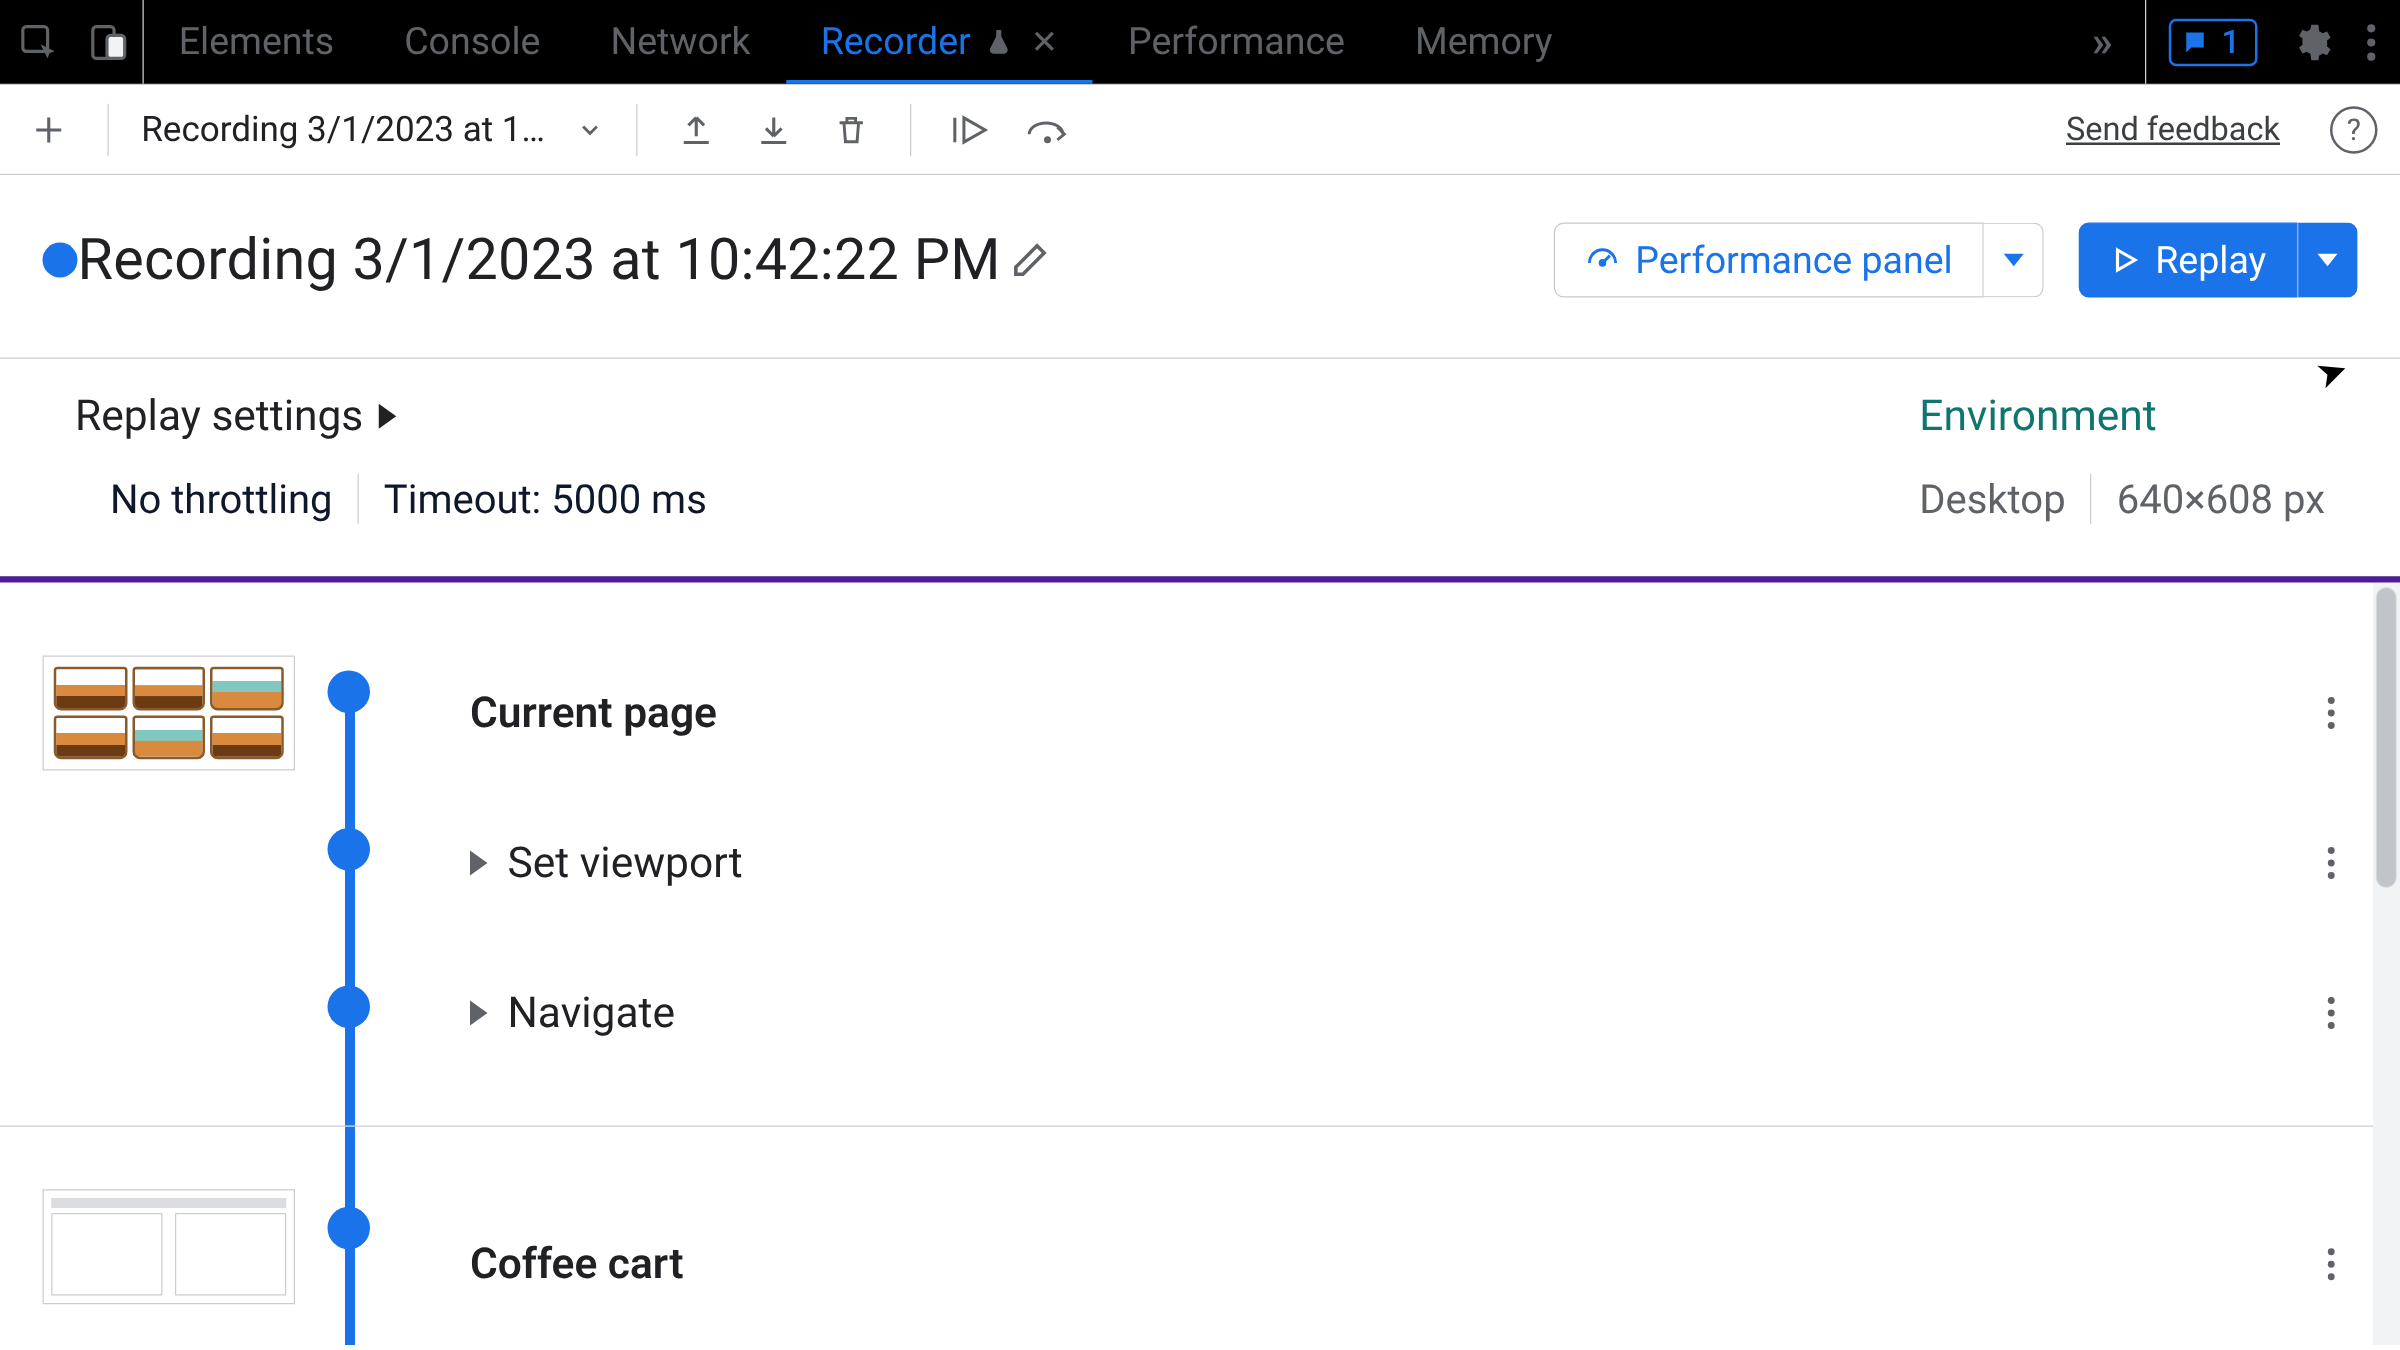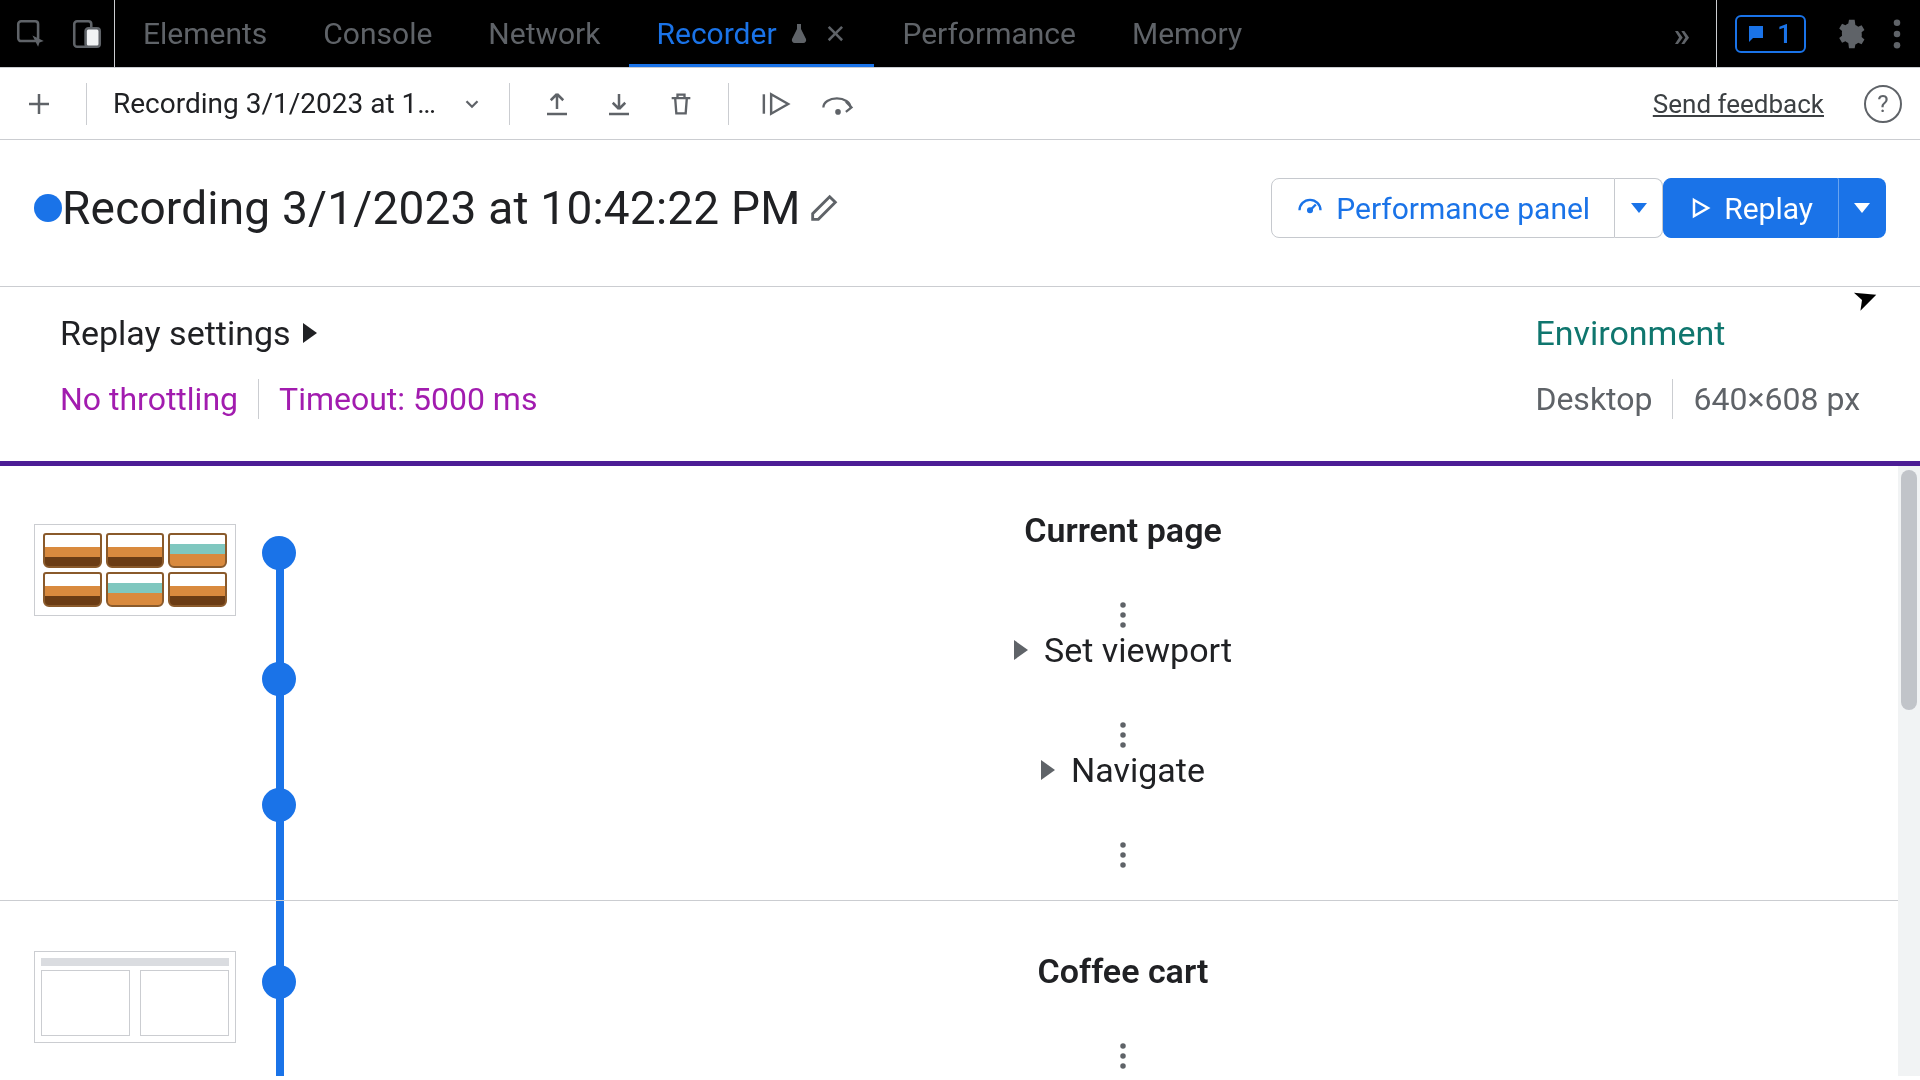--- a/index.html
+++ b/index.html
@@ -32,44 +32,44 @@
   
   .rec-header { display:flex; align-items:center; padding: 38px 34px 48px 34px; border-bottom: 1px solid #cbcdd1; }
   .rec-dot { width:28px; height:28px; border-radius:50%; background:#1a73e8; flex-shrink:0; }
   .rec-title { font-size:46px; font-weight:400; color:#202124; letter-spacing:0.2px; }
   .edit-pencil { color:#5f6368; cursor:pointer; margin-left:6px; }
   .rec-header-spacer { flex:1; }
   .btn-group { display:flex; }
   .btn { display:flex; align-items:center; gap:12px; font-size:30px; padding: 0 24px; height:60px; cursor:pointer; border:1px solid #c6c9ce; background:#fff; }
   .btn.perf { border-radius:8px 0 0 8px; color:#1a73e8; }
   .btn.dd { border-left:none; border-radius:0 8px 8px 0; width:48px; padding:0; justify-content:center; color:#1a73e8;}
-  .btn.replay { background:#1a73e8; color:#fff; border-color:#1a73e8; border-radius:8px 0 0 8px; }
+  .btn.replay { background:#1a73e8; color:#fff; border-color:#1a73e8; border-radius:8px 0 0 8px; margin-left:28px; }
   .btn.replay-dd { background:#1a73e8; color:#fff; border-color:#1a73e8; border-left:1px solid rgba(255,255,255,0.35); border-radius:0 8px 8px 0; width:48px; padding:0; justify-content:center;}
   .caret-down { width:0;height:0;border-left:8px solid transparent;border-right:8px solid transparent;border-top:10px solid currentColor; }
 
   
   .settings { display:flex; padding: 26px 60px 42px 60px; border-bottom: 5px solid #4c1d95; }
   .settings-left { flex:1; }
   .settings-title { font-size:34px; color:#202124; display:flex; align-items:center; gap:12px; cursor:pointer; }
   .tri-right { width:0;height:0;border-top:10px solid transparent;border-bottom:10px solid transparent;border-left:14px solid #202124; }
-  .settings-row { margin-top:26px; font-size:32px; color:#a21caf; display:flex; align-items:center; }
+  .settings-row { margin-top:26px; font-size:32px; color:#0f172a; display:flex; align-items:center;margin-left:28px; }
   .settings-row .vdiv { width:1px; height:40px; background:#cbcdd1; margin:0 20px; }
   .settings-env-title { font-size:34px; color:#0f766e; }
   .env-row { margin-top:26px; font-size:32px; color:#5f6368; display:flex; align-items:center; }
   .env-row .vdiv { width:1px; height:40px; background:#cbcdd1; margin:0 20px; }
 
   
   .steps-area { position:relative; padding: 40px 0 0 0; height: calc(1080px - 68px - 72px - 160px - 170px); overflow:hidden; }
   .steps-scroll { height:100%; overflow-y:auto; }
   .step-block { position:relative; padding-left: 300px; }
   .step-line { position:absolute; left:276px; top:0; bottom:0; width:8px; background:#1a73e8; }
   .first-block .step-line { top:40px; }
   .step-node { position:absolute; left:262px; width:34px; height:34px; border-radius:50%; background:#1a73e8; }
   .thumb { position:absolute; left:34px; width:202px; height:92px; border:1px solid #cbcdd1; background:#fff; overflow:hidden; }
-  .step-row { display:flex; align-items:center; min-height:120px; padding: 0 50px 0 76px; flex-direction: column; }
+  .step-row { display:flex; align-items:center; min-height:120px; padding: 0 50px 0 76px; }
   .step-label { font-size:34px; color:#202124; display:flex; align-items:center; gap:16px; }
   .step-label.bold { font-weight:600; }
   .step-row .tri-right { border-left-color:#5f6368; }
   .step-row-spacer { flex:1; }
   .step-kebab { color:#5f6368; cursor:pointer; font-size:30px; }
   .block-divider { border-top:1px solid #cbcdd1; }
 
   
   .fake-cursor { position:absolute; top:280px; right:42px; font-size:30px; color:#000; transform: rotate(-20deg); pointer-events:none;}
 

